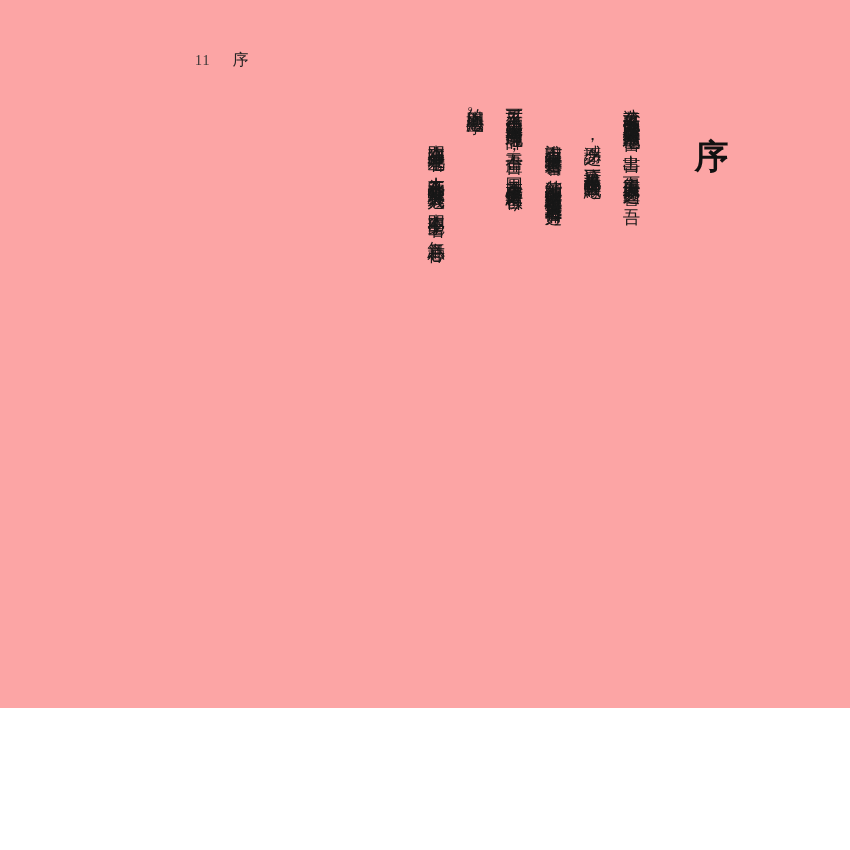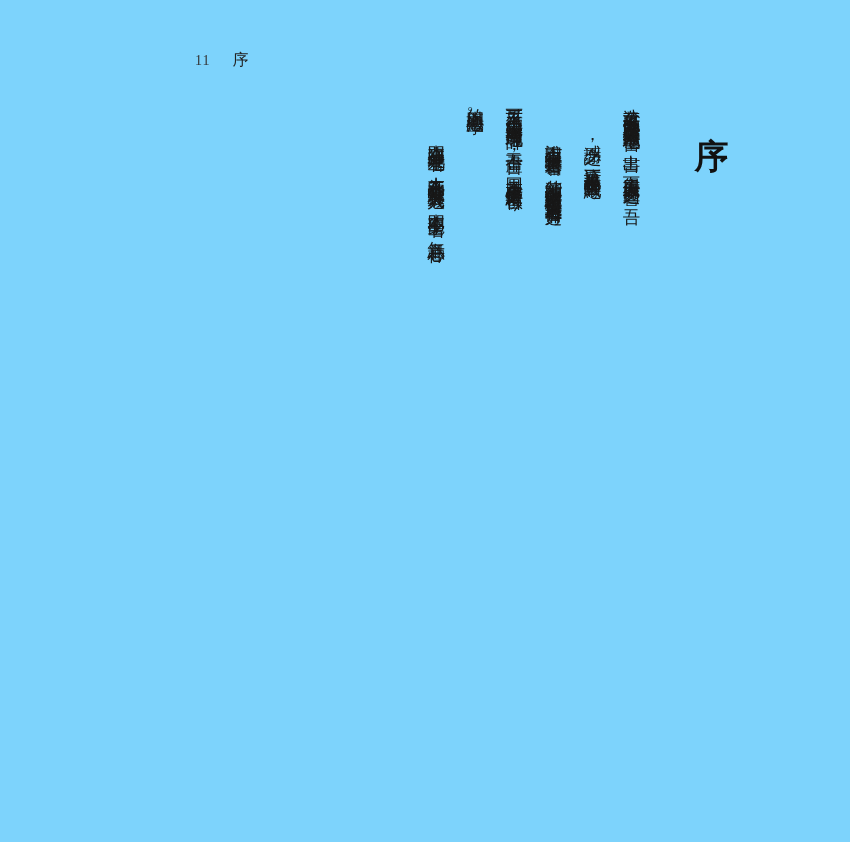--- a/index.html
+++ b/index.html
@@ -11,22 +11,22 @@
     width: 850px;
     height: 850px;
     overflow: hidden;
     font-family: "Liberation Serif", "DejaVu Serif", serif;
     color: #1a1a1a;
   }
 
   .page {
     position: relative;
     width: 850px;
-    height: 842px;
-    background: #7dd3fc;
+    height: 708px;
+    background: #fca5a5;
   }
 
   
   .page-header {
     position: absolute;
     top: 50px;
     left: 195px;
     display: flex;
     align-items: baseline;
     gap: 22px;

